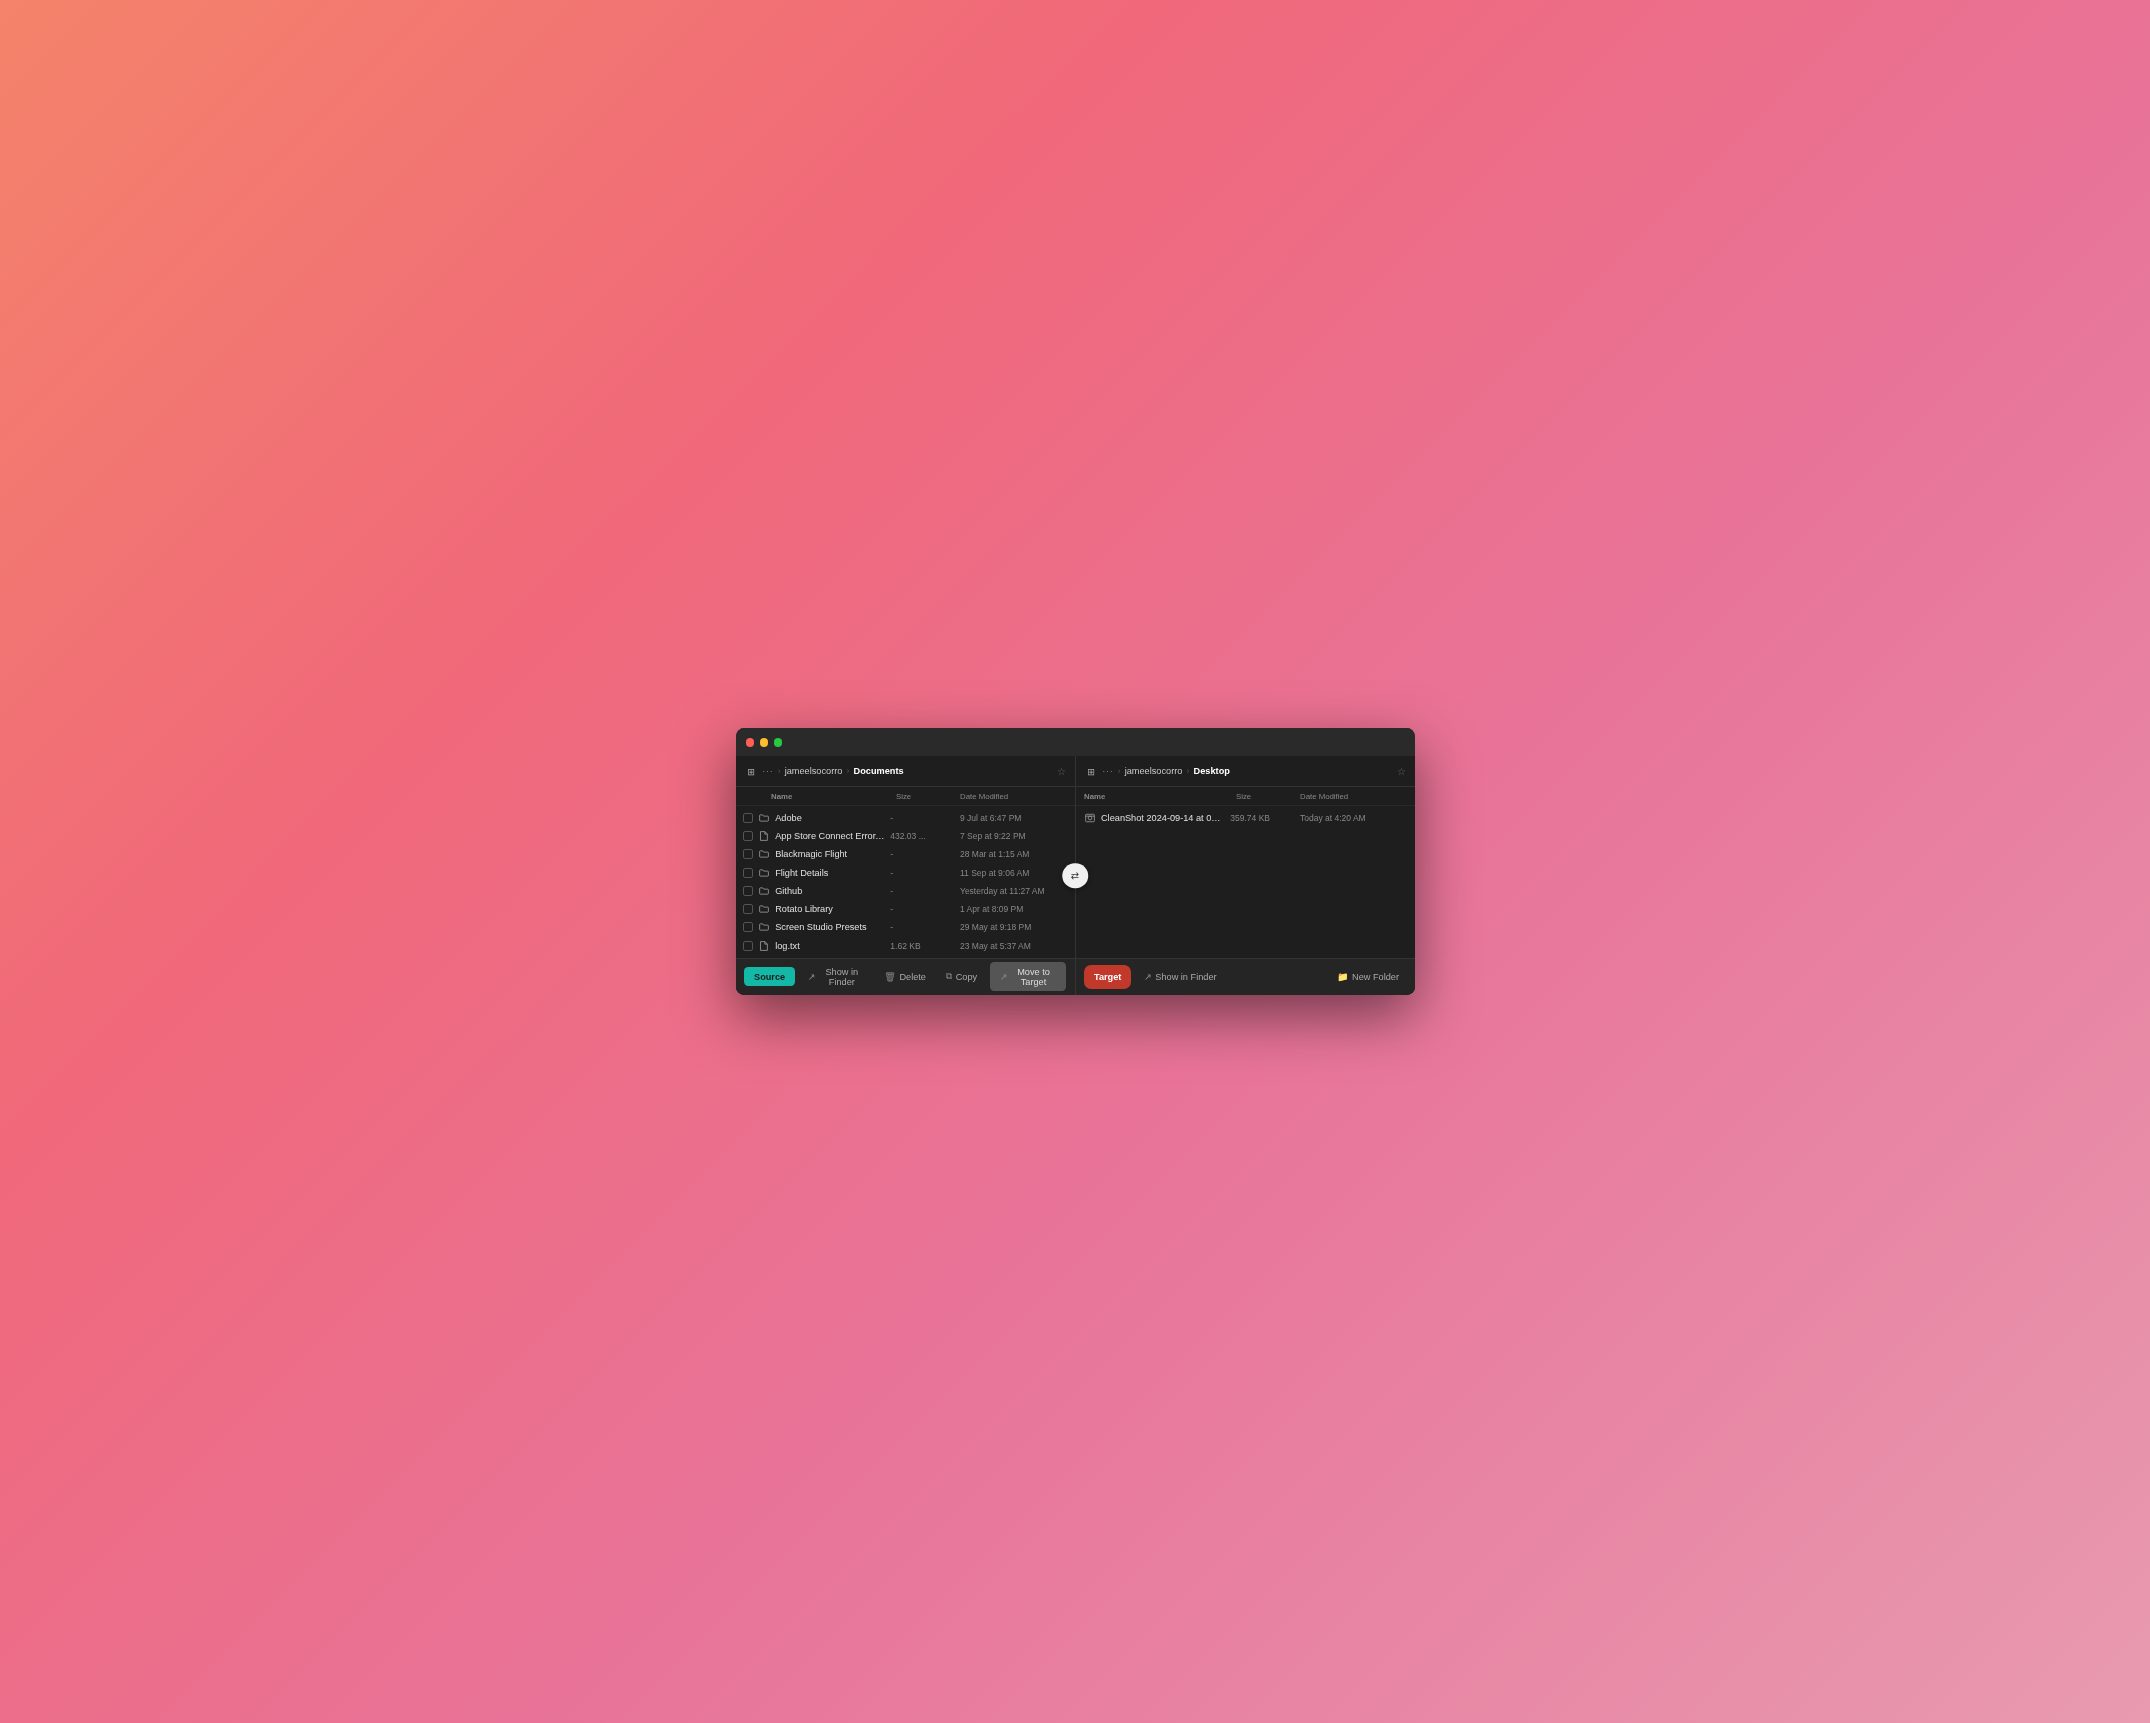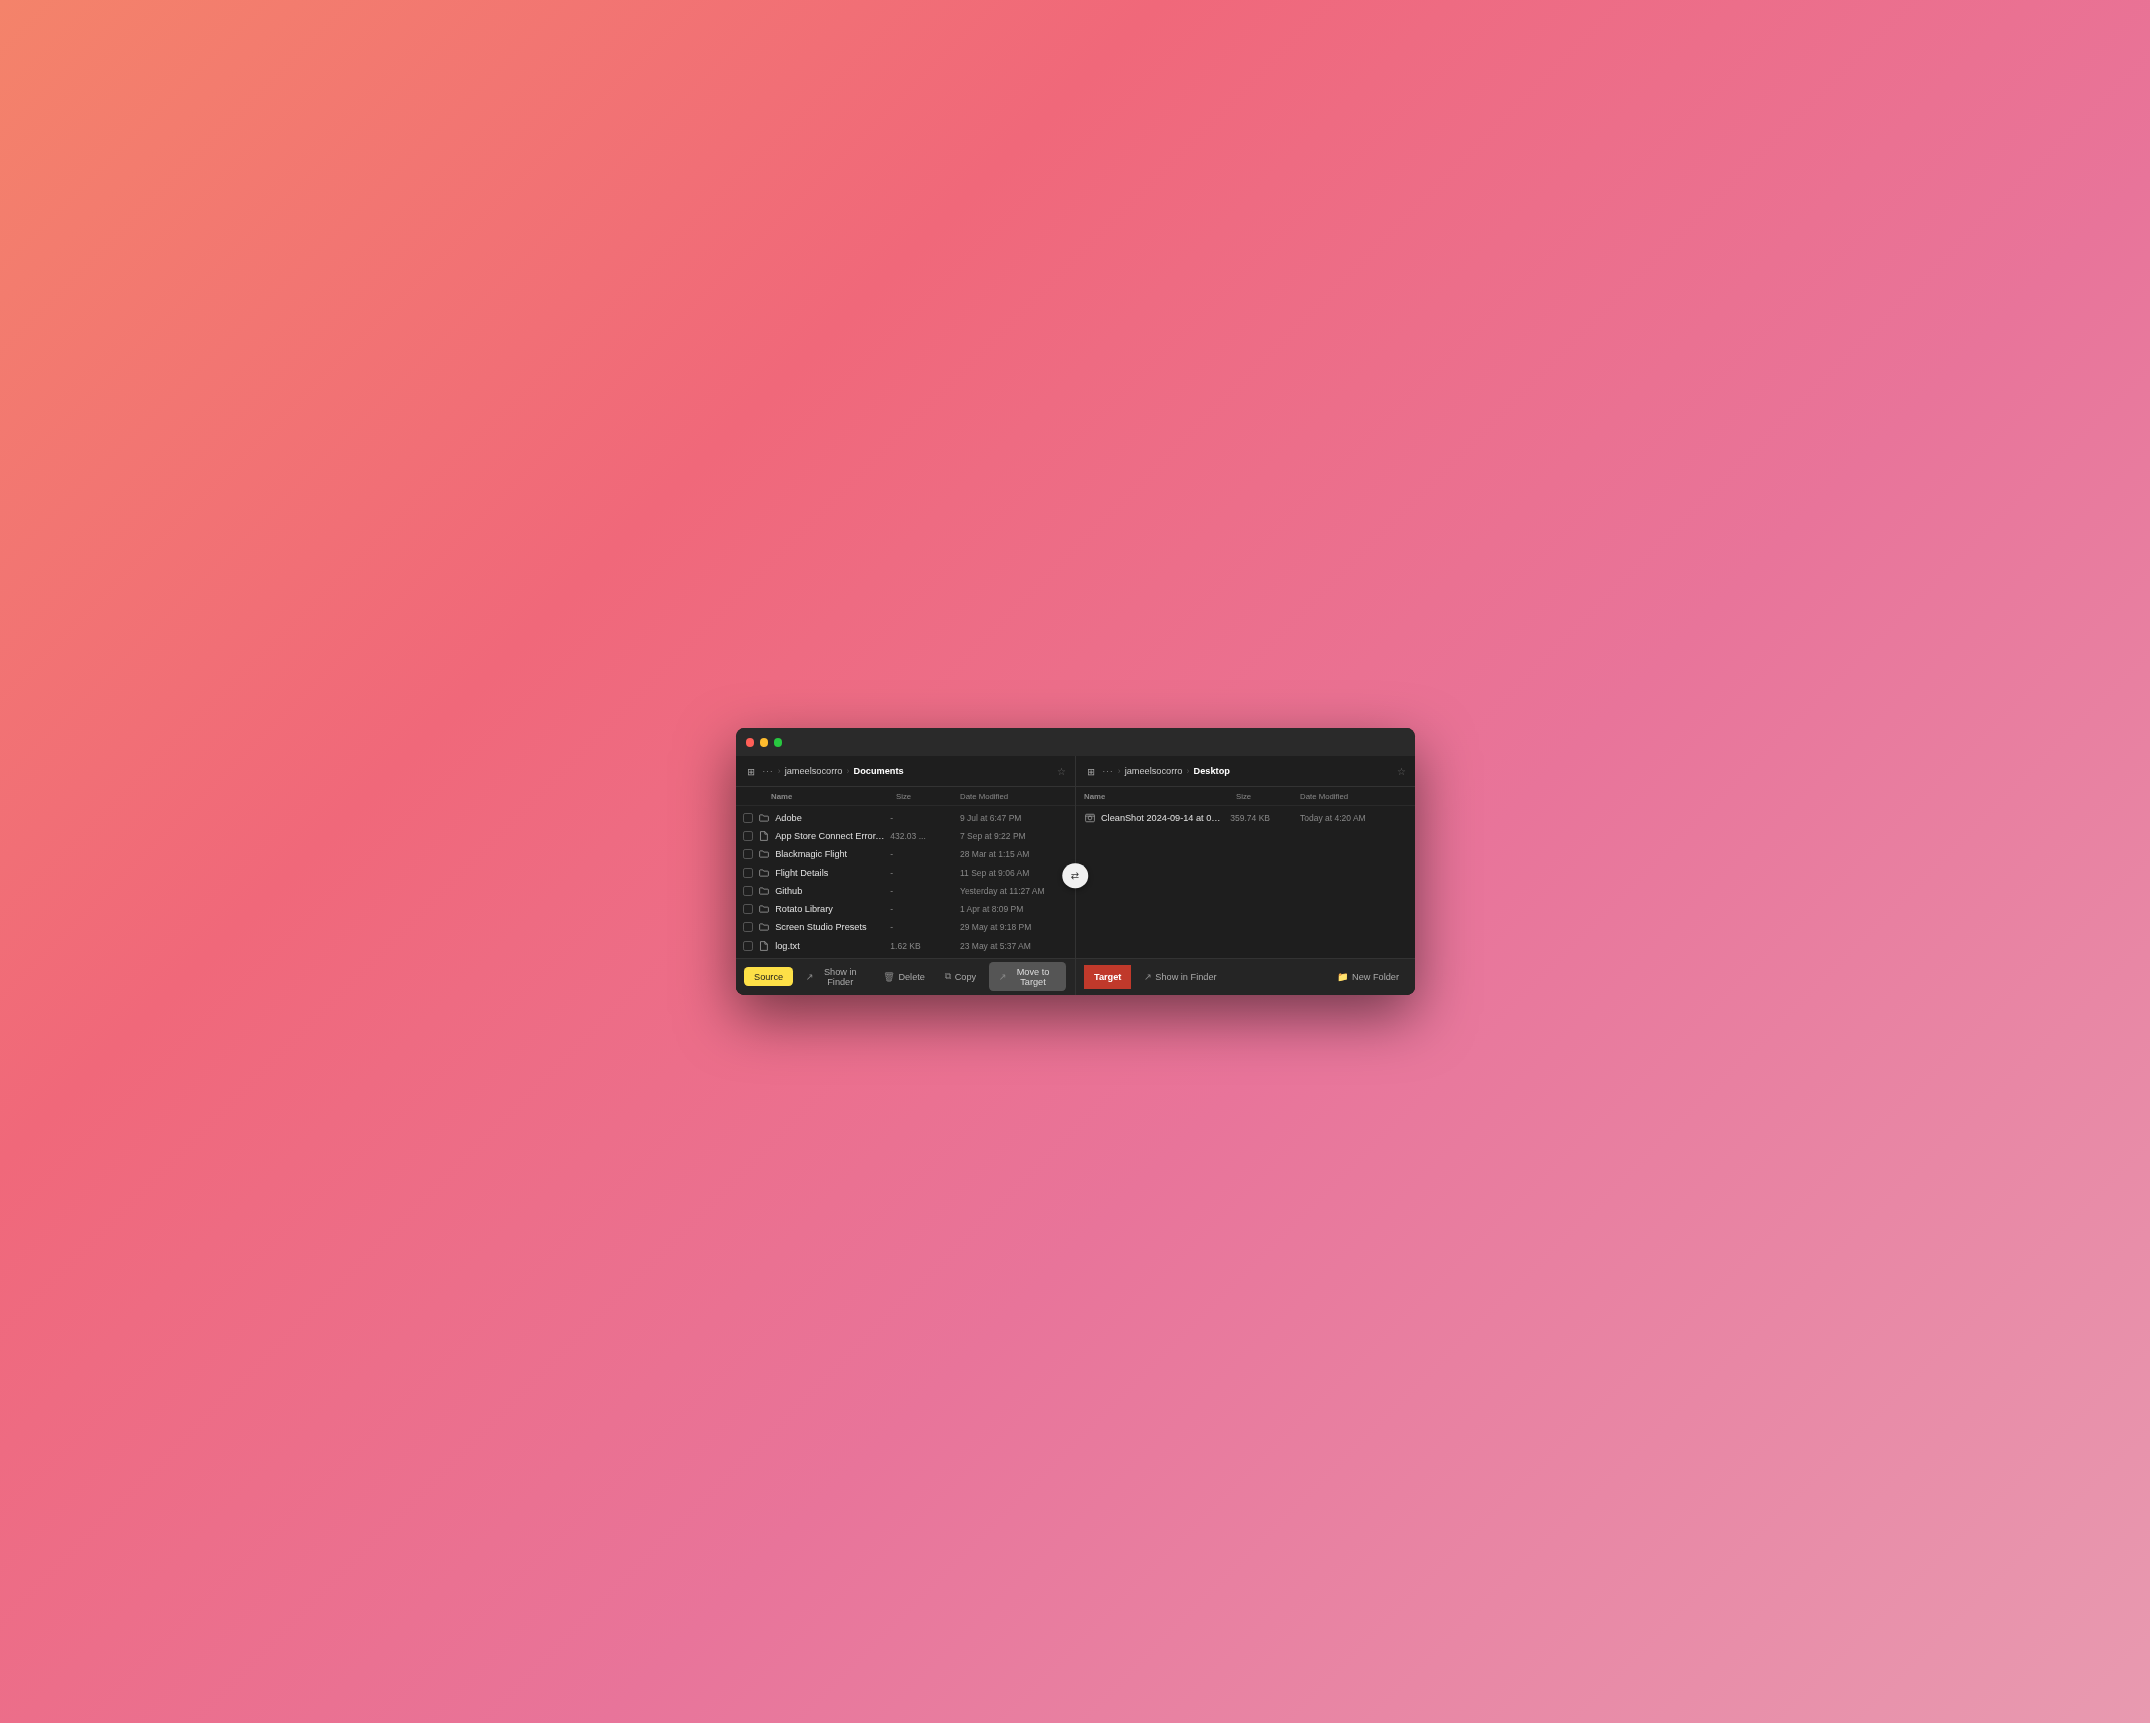--- a/index.html
+++ b/index.html
@@ -205,35 +205,35 @@
       background: #252525;
       display: flex;
       align-items: center;
       padding: 0 8.5px;
       gap: 5.7px;
       border-top: 0.7px solid #333;
       flex-shrink: 0;
     }
 
     .btn-source {
-      background: #fde047;
+      background: #14b8a6;
       color: #1a1a1a;
       border: none;
       border-radius: 4.2px;
       padding: 4.2px 10px;
       font-size: 9.2px;
-      font-weight: 400;
+      font-weight: 700;
       cursor: pointer;
     }
 
     .btn-target {
       background: #c0392b;
       color: #fff;
       border: none;
-      border-radius: 0;
+      border-radius: 7px;
       padding: 7px 10px;
       font-size: 9.2px;
       font-weight: 700;
       cursor: pointer;
     }
 
     .btn-toolbar {
       background: transparent;
       color: #aaa;
       border: none;

